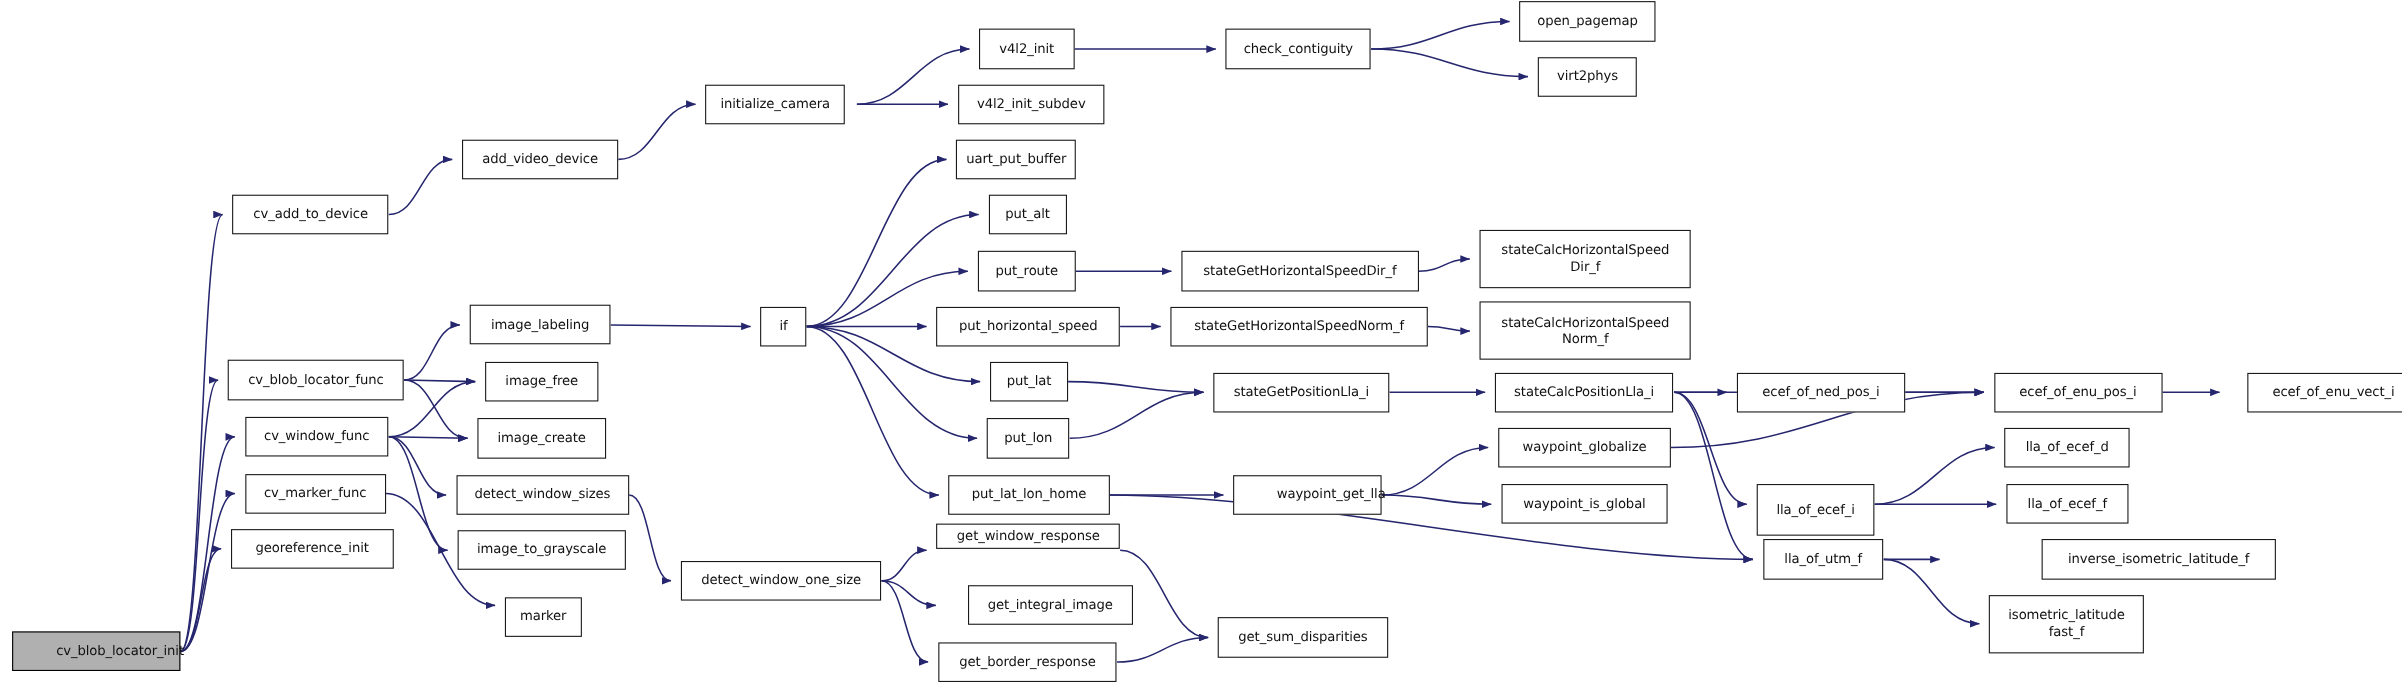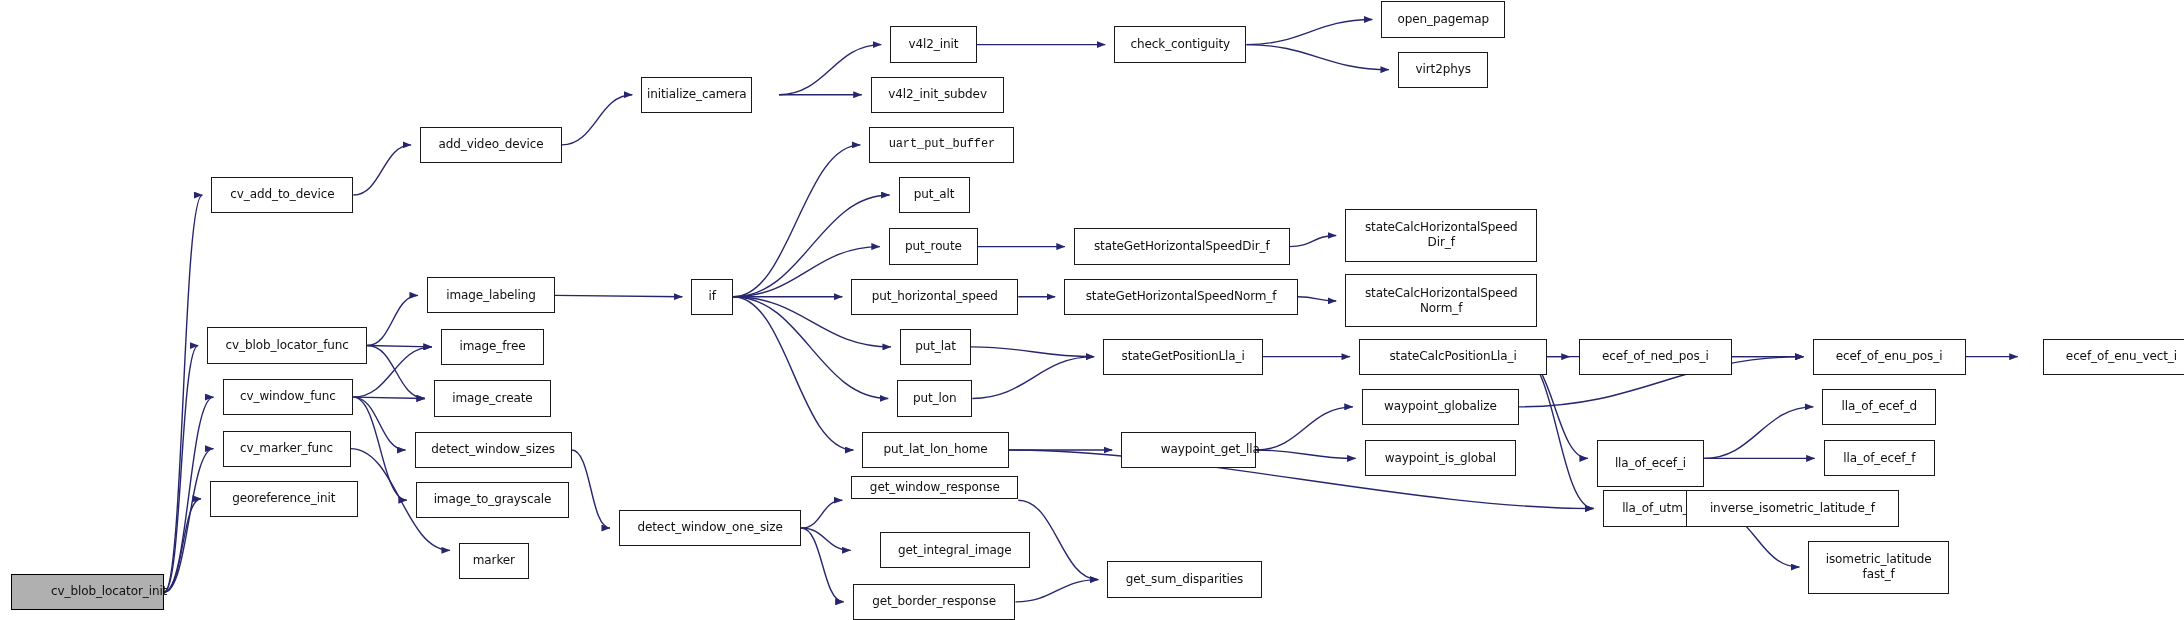--- a/index.html
+++ b/index.html
@@ -107,26 +107,26 @@
       <div class="node" style="left: 222.573px; top: 378.966px; width: 130.762px; height: 36.2247px;">cv_window_func</div>
       <div class="node" style="left: 222.573px; top: 430.517px; width: 127.98px; height: 36.2247px;">cv_marker_func</div>
       <div class="node" style="left: 210.054px; top: 480.674px; width: 147.455px; height: 36.2247px;">georeference_init</div>
       <div class="node" style="left: 420.107px; top: 126.787px; width: 141.89px; height: 36.2247px;">add_video_device</div>
       <div class="node" style="left: 427.062px; top: 277.258px; width: 127.98px; height: 36.2247px;">image_labeling</div>
       <div class="node" style="left: 440.973px; top: 328.809px; width: 102.94px; height: 36.2247px;">image_free</div>
       <div class="node" style="left: 434.018px; top: 380.36px; width: 116.851px; height: 36.2247px;">image_create</div>
       <div class="node" style="left: 414.543px; top: 431.91px; width: 157.192px; height: 36.2247px;">detect_window_sizes</div>
       <div class="node" style="left: 415.934px; top: 482.067px; width: 153.019px; height: 36.2247px;">image_to_grayscale</div>
       <div class="node" style="left: 459.057px; top: 543px; width: 69.5541px; height: 36.2247px;">marker</div>
-      <div class="node" style="left: 641.289px; top: 76.6292px; width: 111px; height: 36.2247px;">initialize_camera</div>
+      <div class="node" style="left: 641.289px; top: 76.6292px; width: 127px; height: 36.2247px;">initialize_camera</div>
       <div class="node" style="left: 691.368px; top: 278.652px; width: 41.7325px; height: 36.2247px;">if</div>
       <div class="node" style="left: 619.032px; top: 509.933px; width: 182.232px; height: 36.2247px;">detect_window_one_size</div>
       <div class="node" style="left: 890.293px; top: 26.4719px; width: 86.2471px; height: 36.2247px;">v4l2_init</div>
       <div class="node" style="left: 870.818px; top: 76.6292px; width: 133.544px; height: 36.2247px;">v4l2_init_subdev</div>
-      <div class="node" style="left: 869.427px; top: 126.787px; width: 145px; height: 36.2247px; font-family: Liberation Mono, monospace;">uart_put_buffer</div>
+      <div class="node" style="left: 869.427px; top: 126.787px; width: 109px; height: 36.2247px;">uart_put_buffer</div>
       <div class="node" style="left: 898.639px; top: 176.944px; width: 70.9452px; height: 36.2247px;">put_alt</div>
       <div class="node" style="left: 888.902px; top: 228.494px; width: 89.0293px; height: 36.2247px;">put_route</div>
       <div class="node" style="left: 851.343px; top: 278.652px; width: 166.93px; height: 36.2247px;">put_horizontal_speed</div>
       <div class="node" style="left: 900.031px; top: 328.809px; width: 70.9452px; height: 36.2247px;">put_lat</div>
       <div class="node" style="left: 897.248px; top: 380.36px; width: 75.1185px; height: 36.2247px;">put_lon</div>
       <div class="node" style="left: 862.471px; top: 431.91px; width: 146.064px; height: 36.2247px;">put_lat_lon_home</div>
       <div class="node" style="left: 851.343px; top: 476px; width: 166.93px; height: 23px;">get_window_response</div>
       <div class="node" style="left: 859.689px; top: 532.225px; width: 150.237px; height: 36.2247px; margin-left: 20px;">get_integral_image</div>
       <div class="node" style="left: 852.734px; top: 583.775px; width: 162.757px; height: 36.2247px;">get_border_response</div>
       <div class="node" style="left: 1114.26px; top: 26.4719px; width: 132.153px; height: 36.2247px;">check_contiguity</div>
@@ -134,27 +134,27 @@
       <div class="node" style="left: 1064.18px; top: 278.652px; width: 233.702px; height: 36.2247px;">stateGetHorizontalSpeedNorm_f</div>
       <div class="node" style="left: 1103.13px; top: 338.562px; width: 159.975px; height: 36.2247px;">stateGetPositionLla_i</div>
       <div class="node" style="left: 1121.21px; top: 431.91px; width: 134.935px; height: 36.2247px; padding-left: 48px;">waypoint_get_lla</div>
       <div class="node" style="left: 1107.3px; top: 561.483px; width: 154.41px; height: 36.2247px;">get_sum_disparities</div>
       <div class="node" style="left: 1381.35px; top: 1.39326px; width: 123.806px; height: 36.2247px;">open_pagemap</div>
       <div class="node" style="left: 1398.04px; top: 51.5506px; width: 90.4204px; height: 36.2247px;">virt2phys</div>
       <div class="node two-line" style="left: 1345.18px; top: 208.989px; width: 191.969px; height: 52.9438px;">stateCalcHorizontalSpeed
 Dir_f</div>
       <div class="node two-line" style="left: 1345.18px; top: 274.472px; width: 191.969px; height: 52.9438px;">stateCalcHorizontalSpeed
 Norm_f</div>
-      <div class="node" style="left: 1359.09px; top: 338.562px; width: 188px; height: 36.2247px;">stateCalcPositionLla_i</div>
+      <div class="node" style="left: 1359.09px; top: 338.562px; width: 162px; height: 36.2247px;">stateCalcPositionLla_i</div>
       <div class="node" style="left: 1361.87px; top: 388.719px; width: 157.192px; height: 36.2247px;">waypoint_globalize</div>
       <div class="node" style="left: 1364.65px; top: 440.27px; width: 151.628px; height: 36.2247px;">waypoint_is_global</div>
       <div class="node" style="left: 1578.88px; top: 338.562px; width: 153.019px; height: 36.2247px;">ecef_of_ned_pos_i</div>
       <div class="node" style="left: 1596.96px; top: 440.27px; width: 107.113px; height: 47px;">lla_of_ecef_i</div>
       <div class="node" style="left: 1602.53px; top: 490.427px; width: 109.896px; height: 36.2247px;">lla_of_utm_f</div>
       <div class="node" style="left: 1812.58px; top: 338.562px; width: 153.019px; height: 36.2247px;">ecef_of_enu_pos_i</div>
       <div class="node" style="left: 1822.32px; top: 388.719px; width: 114.069px; height: 36.2247px; text-align: right;">lla_of_ecef_d</div>
       <div class="node" style="left: 1823.71px; top: 440.27px; width: 111.287px; height: 36.2247px;">lla_of_ecef_f</div>
-      <div class="node" style="left: 1686px; top: 490.427px; width: 212.836px; height: 36.2247px; text-align: right;">inverse_isometric_latitude_f</div>
+      <div class="node" style="left: 1856px; top: 490.427px; width: 212.836px; height: 36.2247px; text-align: right;">inverse_isometric_latitude_f</div>
       <div class="node two-line" style="left: 1808.41px; top: 540.584px; width: 140.499px; height: 52.9438px;">isometric_latitude
 fast_f</div>
       <div class="node" style="left: 2026.81px; top: 338.562px; width: 157.192px; height: 36.2247px; margin-left: 16px;">ecef_of_enu_vect_i</div>
     </div>
 </div>
 
 </body></html>

